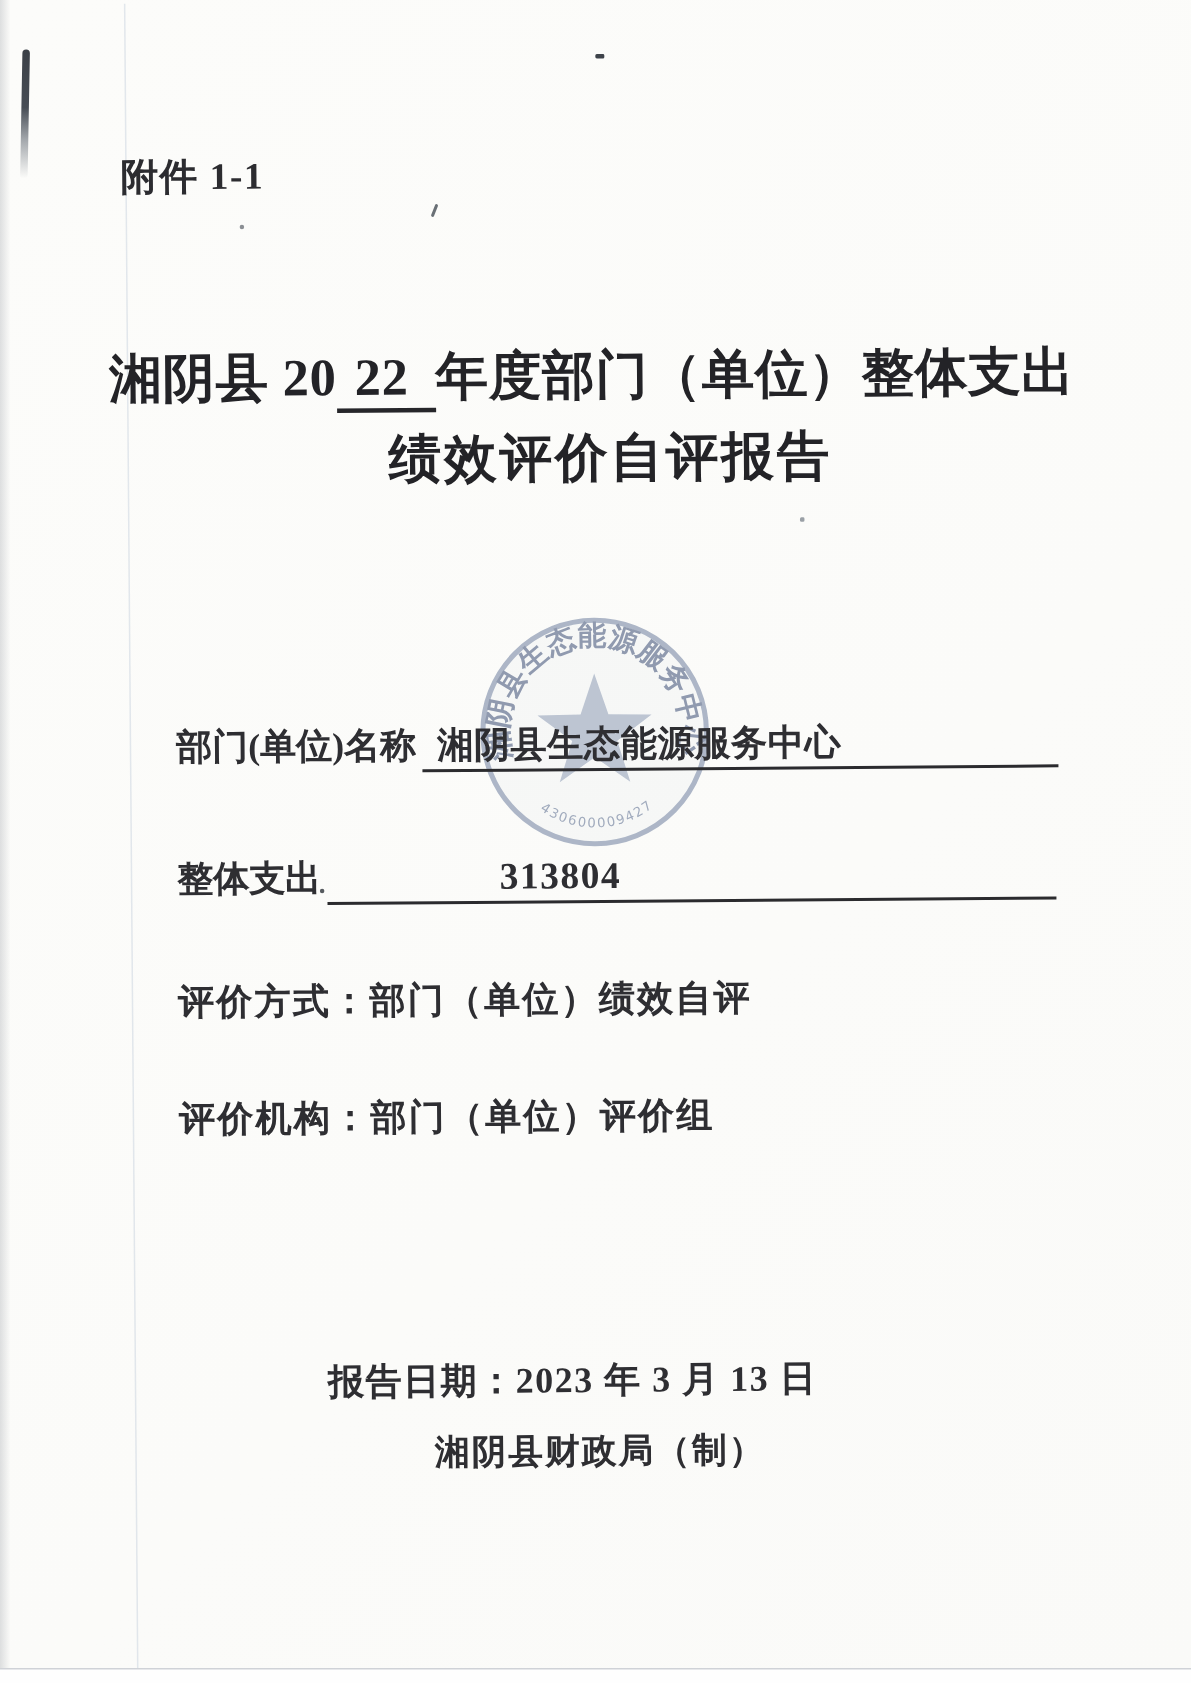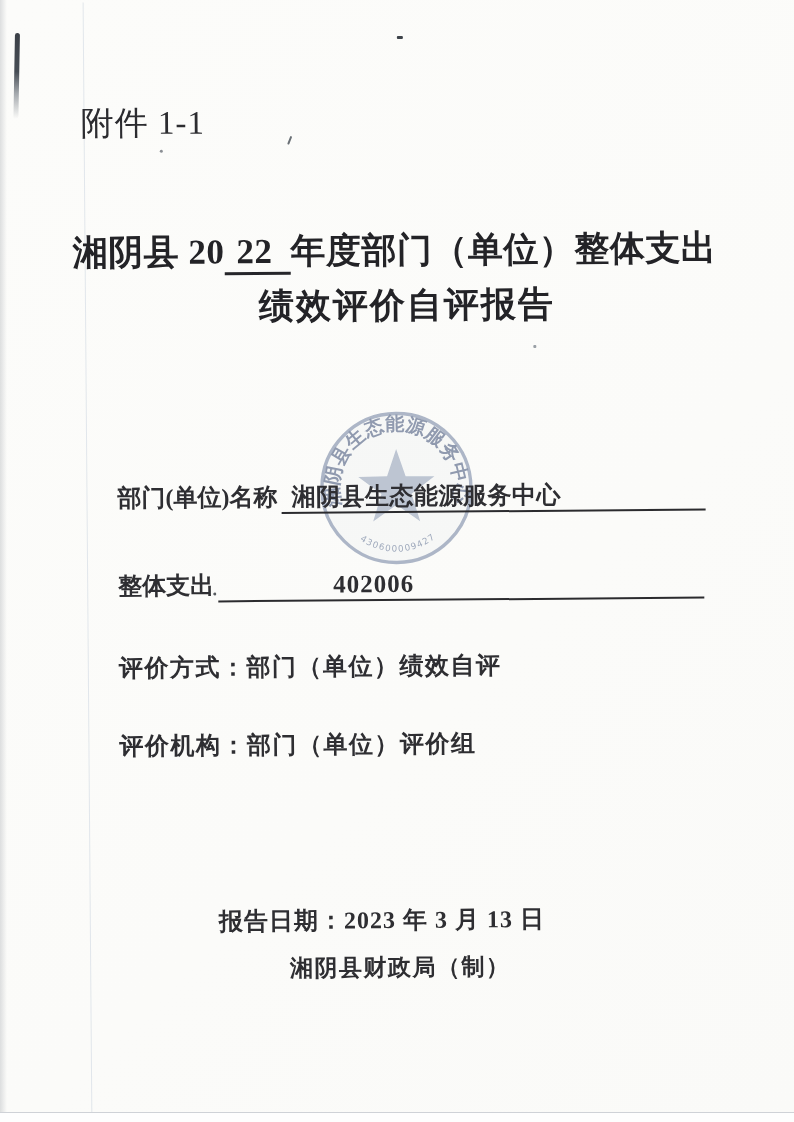--- a/index.html
+++ b/index.html
@@ -16,21 +16,21 @@
   .fold-line{position:absolute;left:87px;top:0;width:1px;height:1112px;background:rgba(185,196,212,0.38);}
   .smudge{position:absolute;left:18px;top:30px;width:5px;height:86px;border-radius:3px;
     transform:rotate(1.5deg);
     background:linear-gradient(to bottom,#3b4047 0%,#474d55 45%,rgba(90,98,108,0.55) 70%,rgba(120,128,138,0) 100%);}
   .speck-a{position:absolute;left:401px;top:36px;width:6px;height:3px;background:#3e434a;border-radius:1px;}
   .speck-b{position:absolute;left:292px;top:135px;width:2px;height:9px;background:#6a7076;transform:rotate(22deg);border-radius:1px;}
   .speck-c{position:absolute;left:163px;top:148px;width:3px;height:3px;background:#8b8f94;border-radius:50%;}
   .speck-d{position:absolute;left:535px;top:346px;width:3px;height:3px;background:#9aa0a6;border-radius:1px;}
   .speck-e{position:absolute;left:213px;top:591px;width:3px;height:3px;background:#565a5f;border-radius:50%;}
 
-  .attachment{position:absolute;left:84px;top:99px;font-size:33px;font-weight:400;color:#2c2c30;letter-spacing:1px;}
+  .attachment{position:absolute;left:84px;top:99px;font-size:25px;font-weight:700;color:#2c2c30;letter-spacing:1px;}
 
   .title-l1{position:absolute;left:40px;right:40px;top:227px;text-align:center;
     font-size:35px;font-weight:700;color:#232327;letter-spacing:0.5px;white-space:nowrap;}
   .year-fill{display:inline-block;border-bottom:3px solid #26262a;padding:0 18px 1px 12px;line-height:1.05;}
   .title-l2{position:absolute;left:40px;right:40px;top:282px;text-align:center;transform:translateX(12px);
     font-size:35px;font-weight:700;color:#232327;letter-spacing:2px;}
 
   .seal{position:absolute;left:315px;top:404px;width:164px;height:168px;opacity:0.92;}
 
   .row{position:absolute;left:118px;white-space:nowrap;color:#2e2e32;font-weight:600;}
@@ -79,21 +79,21 @@
       <text font-size="19" fill="#8792a9" letter-spacing="0.5" font-weight="600" font-family="'Liberation Serif','DejaVu Serif',serif">
         <textPath href="#sealTextArc" startOffset="3">湘阴县生态能源服务中心</textPath>
       </text>
       <text font-size="8.8" fill="#99a4b8" letter-spacing="1.2" font-family="'DejaVu Sans','Liberation Sans',sans-serif">
         <textPath href="#sealCodeArc" startOffset="2">4306000094278</textPath>
       </text>
     </svg>
 
     <div class="row row-name"><span>部门(单位)名称</span><span class="fill-line fill-name"><span class="val">湘阴县生态能源服务中心</span></span></div>
 
-    <div class="row row-budget"><span>整体支出</span><span class="fill-line fill-budget"><span class="val">402006</span></span></div>
+    <div class="row row-budget"><span>整体支出</span><span class="fill-line fill-budget"><span class="val">313804</span></span></div>
 
     <div class="row row-method">评价方式：部门（单位）绩效自评</div>
     <div class="row row-agency">评价机构：部门（单位）评价组</div>
 
     <div class="footer-date">报告日期：2023 年 3 月 13 日</div>
     <div class="footer-issuer">湘阴县财政局（制）</div>
 
   </div>
 
   <div class="edge-left"></div>

